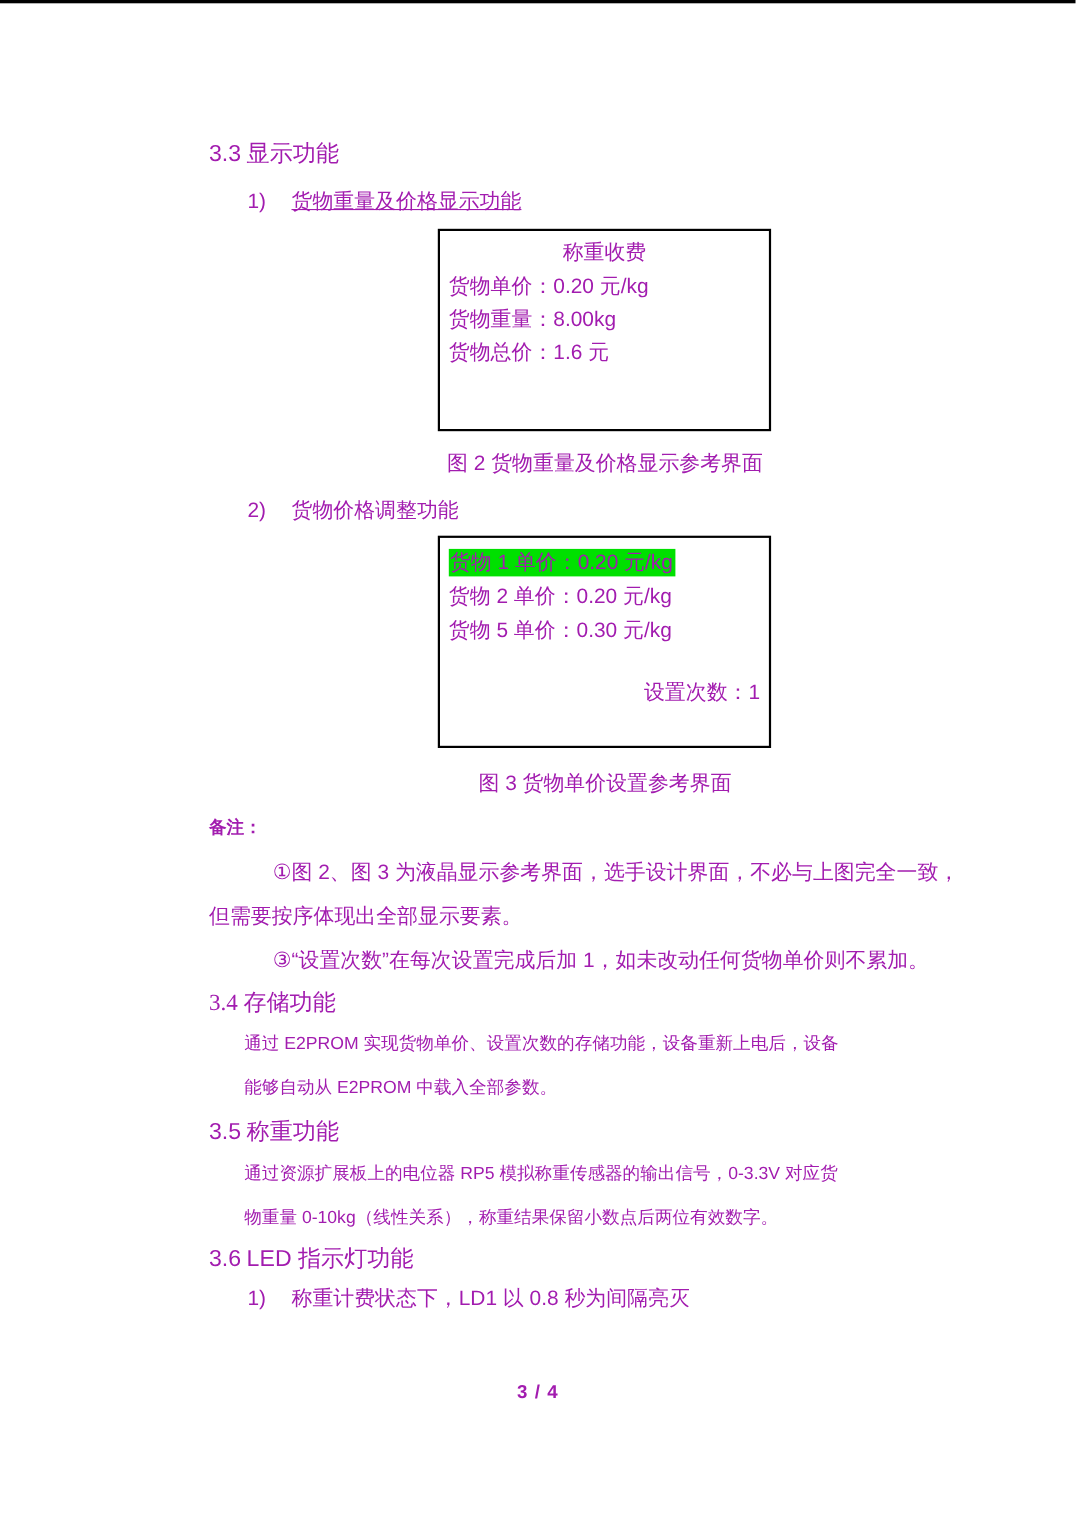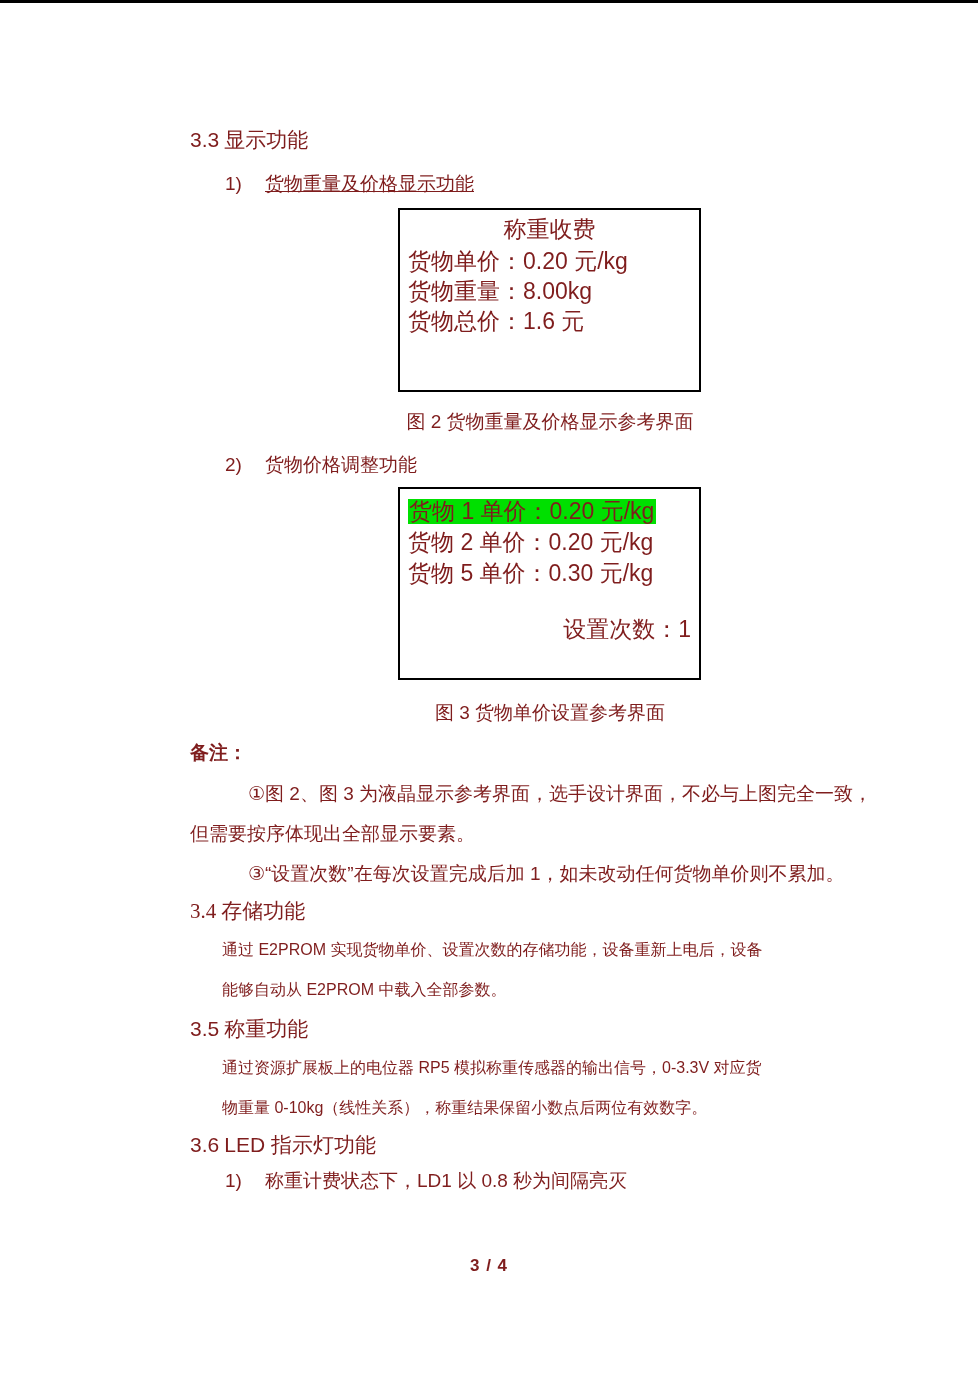--- a/index.html
+++ b/index.html
@@ -1,21 +1,21 @@
 <!DOCTYPE html>
 <html><head>
 <meta charset="utf-8">
 <style>
   html, body { margin: 0; padding: 0; background: #ffffff; }
   .page {
     position: relative;
     width: 978px;
     height: 1398px;
     background: #ffffff;
-    color: #7f1d1d;
+    color: #a21caf;
     font-family: "Liberation Sans", "DejaVu Sans", sans-serif;
     overflow: hidden;
   }
   .top-edge {
     position: absolute;
     top: 0; left: 0; right: 0;
     height: 3px;
     background: #000000;
   }
   .content {
@@ -42,21 +42,21 @@
   .li-1 { margin-top: 16px; text-decoration: underline; }
   .li-2 { margin-top: 17px; }
   .li-36 { margin-top: 8px; }
   .marker { display: inline-block; width: 40px; }
   .lcd-box {
     box-sizing: border-box;
     width: 303px;
     margin-left: 208px;
     border: 2px solid #000000;
     background: #ffffff;
-    font-size: 23px;
+    font-size: 19px;
     padding: 7px 8px 0 8px;
   }
   .box-1 { margin-top: 11px; height: 184px; }
   .box-2 { margin-top: 9px; height: 193px; }
   .lcd-title {
     text-align: center;
     line-height: 25px;
     margin-bottom: 4px;
     white-space: nowrap;
   }
@@ -78,21 +78,21 @@
     margin-left: 60px;
     text-align: center;
     font-size: 19px;
     line-height: 26px;
     white-space: nowrap;
   }
   .caption-2 { margin-top: 17px; }
   .caption-3 { margin-top: 20px; }
   .notes-title {
     margin-top: 14px;
-    font-size: 19px;
+    font-size: 16px;
     line-height: 26px;
     font-weight: bold;
   }
   .note-line {
     font-size: 19px;
     line-height: 40px;
     white-space: nowrap;
   }
   .note-first { margin-top: 8px; }
   .note-indent { padding-left: 58px; }

